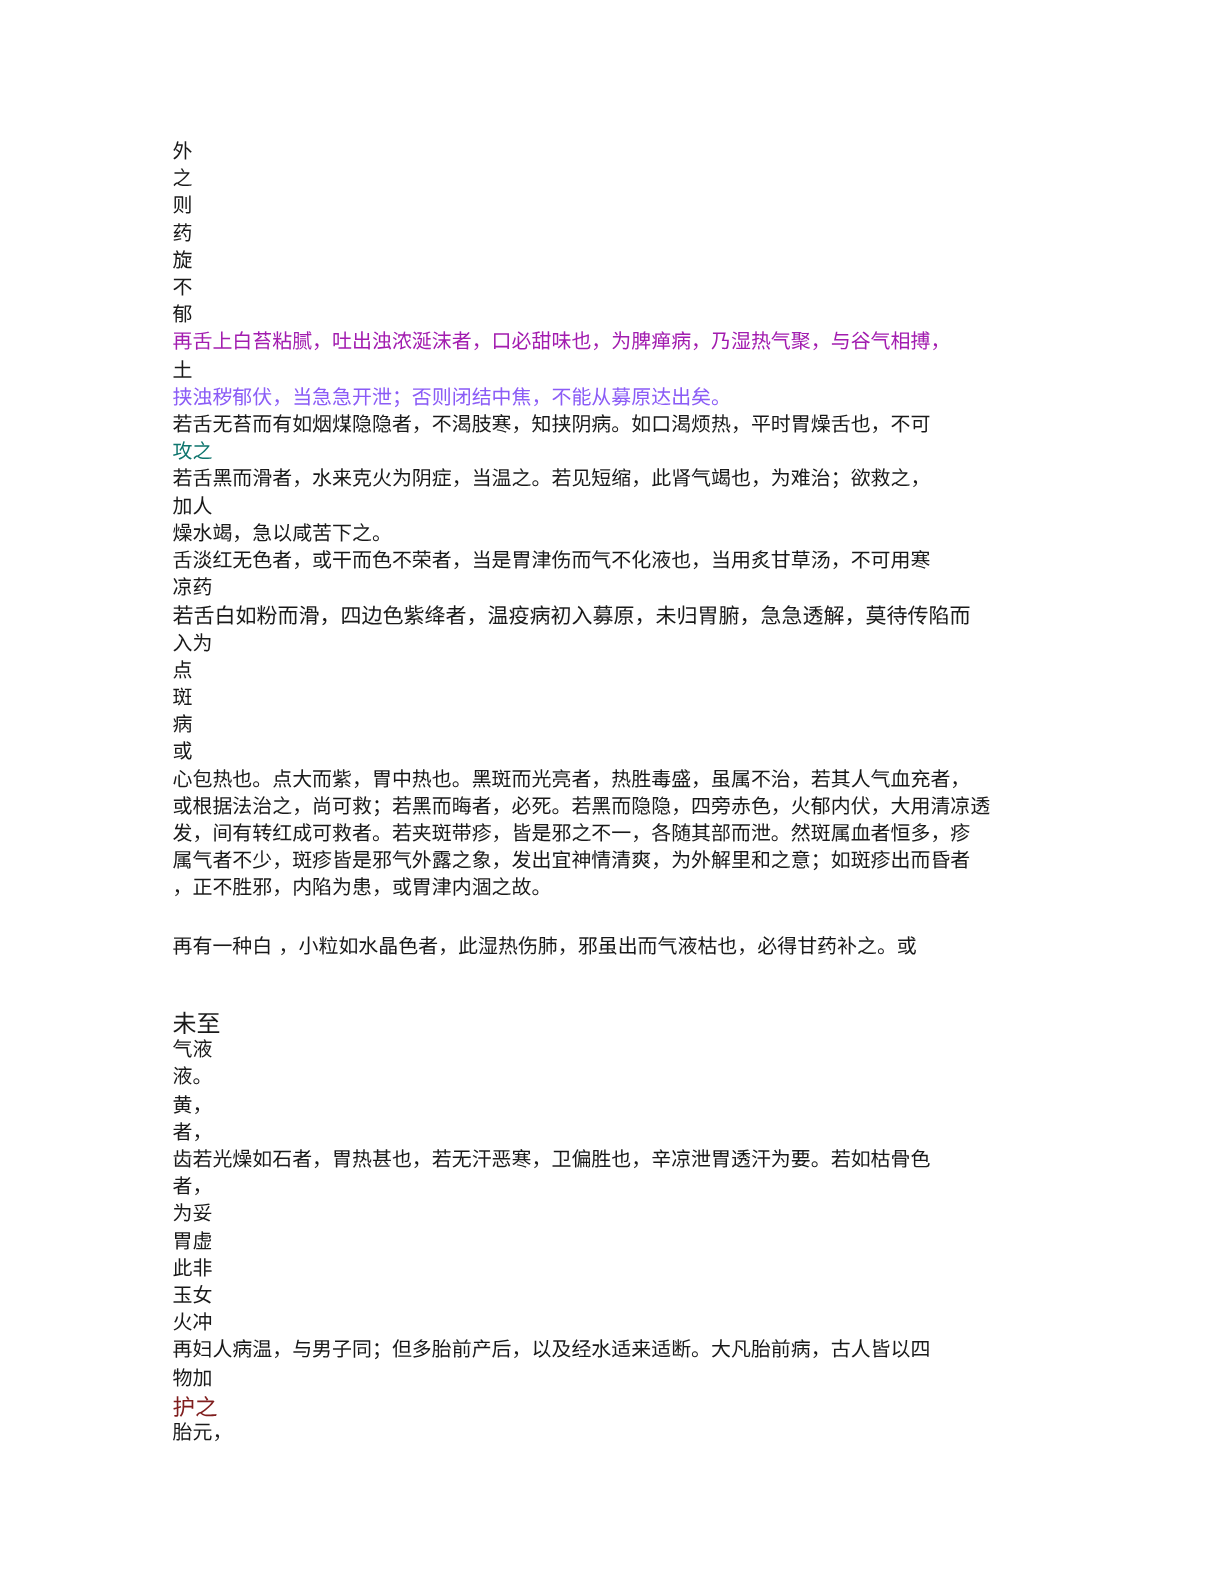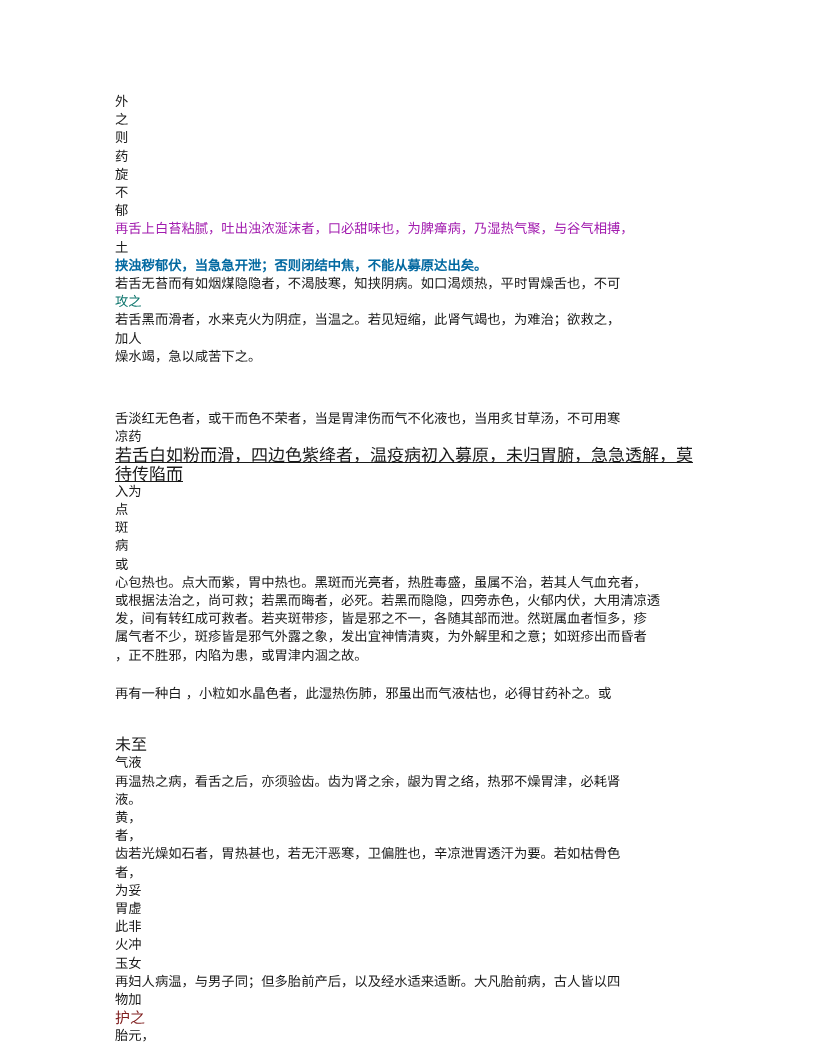--- a/index.html
+++ b/index.html
@@ -48,51 +48,50 @@
   <div class="text-body" style="left: 115px; top: 93px; width: 588px;">
       <div class="doc-line" style="font-size: 13.3px; line-height: 18.2px; color: rgb(25, 25, 25);">外</div>
       <div class="doc-line" style="font-size: 13.3px; line-height: 18.2px; color: rgb(25, 25, 25);">之</div>
       <div class="doc-line" style="font-size: 13.3px; line-height: 18.2px; color: rgb(25, 25, 25);">则</div>
       <div class="doc-line" style="font-size: 13.3px; line-height: 18.2px; color: rgb(25, 25, 25);">药</div>
       <div class="doc-line" style="font-size: 13.3px; line-height: 18.2px; color: rgb(25, 25, 25);">旋</div>
       <div class="doc-line" style="font-size: 13.3px; line-height: 18.2px; color: rgb(25, 25, 25);">不</div>
       <div class="doc-line" style="font-size: 13.3px; line-height: 18.2px; color: rgb(25, 25, 25);">郁</div>
       <div class="doc-line" style="font-size: 13.3px; line-height: 18.2px; color: #a21caf;">再舌上白苔粘腻，吐出浊浓涎沫者，口必甜味也，为脾瘅病，乃湿热气聚，与谷气相搏，</div>
       <div class="doc-line" style="font-size: 13.3px; line-height: 18.2px; color: rgb(25, 25, 25);">土</div>
-      <div class="doc-line" style="font-size: 13.3px; line-height: 18.2px; color: #0369a1; font-weight: bold;">挟浊秽郁伏，当急急开泄；否则闭结中焦，不能从募原达出矣。</div>
+      <div class="doc-line" style="font-size: 13.3px; line-height: 18.2px; color: #8b5cf6;">挟浊秽郁伏，当急急开泄；否则闭结中焦，不能从募原达出矣。</div>
       <div class="doc-line" style="font-size: 13.3px; line-height: 18.2px; color: rgb(25, 25, 25);">若舌无苔而有如烟煤隐隐者，不渴肢寒，知挟阴病。如口渴烦热，平时胃燥舌也，不可</div>
       <div class="doc-line" style="font-size: 13.3px; line-height: 18.2px; color: #0f766e;">攻之</div>
       <div class="doc-line" style="font-size: 13.3px; line-height: 18.2px; color: rgb(25, 25, 25);">若舌黑而滑者，水来克火为阴症，当温之。若见短缩，此肾气竭也，为难治；欲救之，</div>
       <div class="doc-line" style="font-size: 13.3px; line-height: 18.2px; color: rgb(25, 25, 25);">加人</div>
       <div class="doc-line" style="font-size: 13.3px; line-height: 18.2px; color: rgb(25, 25, 25);">燥水竭，急以咸苦下之。</div>
-      <div class="doc-line" style="font-size: 13.3px; line-height: 18.2px; color: rgb(25, 25, 25); margin-top: 44px;">舌淡红无色者，或干而色不荣者，当是胃津伤而气不化液也，当用炙甘草汤，不可用寒</div>
+      <div class="doc-line" style="font-size: 13.3px; line-height: 18.2px; color: rgb(25, 25, 25);">舌淡红无色者，或干而色不荣者，当是胃津伤而气不化液也，当用炙甘草汤，不可用寒</div>
       <div class="doc-line" style="font-size: 13.3px; line-height: 18.2px; color: rgb(25, 25, 25);">凉药</div>
-      <div class="doc-line" style="font-size: 17px; line-height: 18.2px; color: rgb(25, 25, 25); text-decoration: underline;">若舌白如粉而滑，四边色紫绛者，温疫病初入募原，未归胃腑，急急透解，莫待传陷而</div>
+      <div class="doc-line" style="font-size: 14px; line-height: 18.2px; color: rgb(25, 25, 25);">若舌白如粉而滑，四边色紫绛者，温疫病初入募原，未归胃腑，急急透解，莫待传陷而</div>
       <div class="doc-line" style="font-size: 13.3px; line-height: 18.2px; color: rgb(25, 25, 25);">入为</div>
       <div class="doc-line" style="font-size: 13.3px; line-height: 18.2px; color: rgb(25, 25, 25);">点</div>
       <div class="doc-line" style="font-size: 13.3px; line-height: 18.2px; color: rgb(25, 25, 25);">斑</div>
       <div class="doc-line" style="font-size: 13.3px; line-height: 18.2px; color: rgb(25, 25, 25);">病</div>
       <div class="doc-line" style="font-size: 13.3px; line-height: 18.2px; color: rgb(25, 25, 25);">或</div>
       <div class="doc-line" style="font-size: 13.3px; line-height: 18.2px; color: rgb(25, 25, 25);">心包热也。点大而紫，胃中热也。黑斑而光亮者，热胜毒盛，虽属不治，若其人气血充者，</div>
       <div class="doc-line" style="font-size: 13.3px; line-height: 18.2px; color: rgb(25, 25, 25);">或根据法治之，尚可救；若黑而晦者，必死。若黑而隐隐，四旁赤色，火郁内伏，大用清凉透</div>
       <div class="doc-line" style="font-size: 13.3px; line-height: 18.2px; color: rgb(25, 25, 25);">发，间有转红成可救者。若夹斑带疹，皆是邪之不一，各随其部而泄。然斑属血者恒多，疹</div>
       <div class="doc-line" style="font-size: 13.3px; line-height: 18.2px; color: rgb(25, 25, 25);">属气者不少，斑疹皆是邪气外露之象，发出宜神情清爽，为外解里和之意；如斑疹出而昏者</div>
       <div class="doc-line" style="font-size: 13.3px; line-height: 18.2px; color: rgb(25, 25, 25);">，正不胜邪，内陷为患，或胃津内涸之故。</div>
       <div class="doc-line" style="font-size: 13.3px; line-height: 18.2px; color: rgb(25, 25, 25); margin-top: 20px;">再有一种白 ，小粒如水晶色者，此湿热伤肺，邪虽出而气液枯也，必得甘药补之。或</div>
       <div class="doc-line" style="font-size: 16px; line-height: 18.2px; color: rgb(25, 25, 25); margin-top: 33px;">未至</div>
       <div class="doc-line" style="font-size: 13.3px; line-height: 18.2px; color: rgb(25, 25, 25);">气液</div>
-      <div class="doc-line" style="font-size: 13.3px; line-height: 18.2px; color: rgb(25, 25, 25);">再温热之病，看舌之后，亦须验齿。齿为肾之余，龈为胃之络，热邪不燥胃津，必耗肾</div>
       <div class="doc-line" style="font-size: 13.3px; line-height: 18.2px; color: rgb(25, 25, 25);">液。</div>
       <div class="doc-line" style="font-size: 13.3px; line-height: 18.2px; color: rgb(25, 25, 25);">黄，</div>
       <div class="doc-line" style="font-size: 13.3px; line-height: 18.2px; color: rgb(25, 25, 25);">者，</div>
       <div class="doc-line" style="font-size: 13.3px; line-height: 18.2px; color: rgb(25, 25, 25);">齿若光燥如石者，胃热甚也，若无汗恶寒，卫偏胜也，辛凉泄胃透汗为要。若如枯骨色</div>
       <div class="doc-line" style="font-size: 13.3px; line-height: 18.2px; color: rgb(25, 25, 25);">者，</div>
       <div class="doc-line" style="font-size: 13.3px; line-height: 18.2px; color: rgb(25, 25, 25);">为妥</div>
       <div class="doc-line" style="font-size: 13.3px; line-height: 18.2px; color: rgb(25, 25, 25);">胃虚</div>
       <div class="doc-line" style="font-size: 13.3px; line-height: 18.2px; color: rgb(25, 25, 25);">此非</div>
+      <div class="doc-line" style="font-size: 13.3px; line-height: 18.2px; color: rgb(25, 25, 25);">玉女</div>
       <div class="doc-line" style="font-size: 13.3px; line-height: 18.2px; color: rgb(25, 25, 25);">火冲</div>
-      <div class="doc-line" style="font-size: 13.3px; line-height: 18.2px; color: rgb(25, 25, 25);">玉女</div>
       <div class="doc-line" style="font-size: 13.3px; line-height: 18.2px; color: rgb(25, 25, 25);">再妇人病温，与男子同；但多胎前产后，以及经水适来适断。大凡胎前病，古人皆以四</div>
       <div class="doc-line" style="font-size: 13.3px; line-height: 18.2px; color: rgb(25, 25, 25);">物加</div>
       <div class="doc-line" style="font-size: 15px; line-height: 18.2px; color: #7f1d1d;">护之</div>
       <div class="doc-line" style="font-size: 13.3px; line-height: 18.2px; color: rgb(25, 25, 25);">胎元，</div>
     </div>
 </div>
 
 </body></html>

